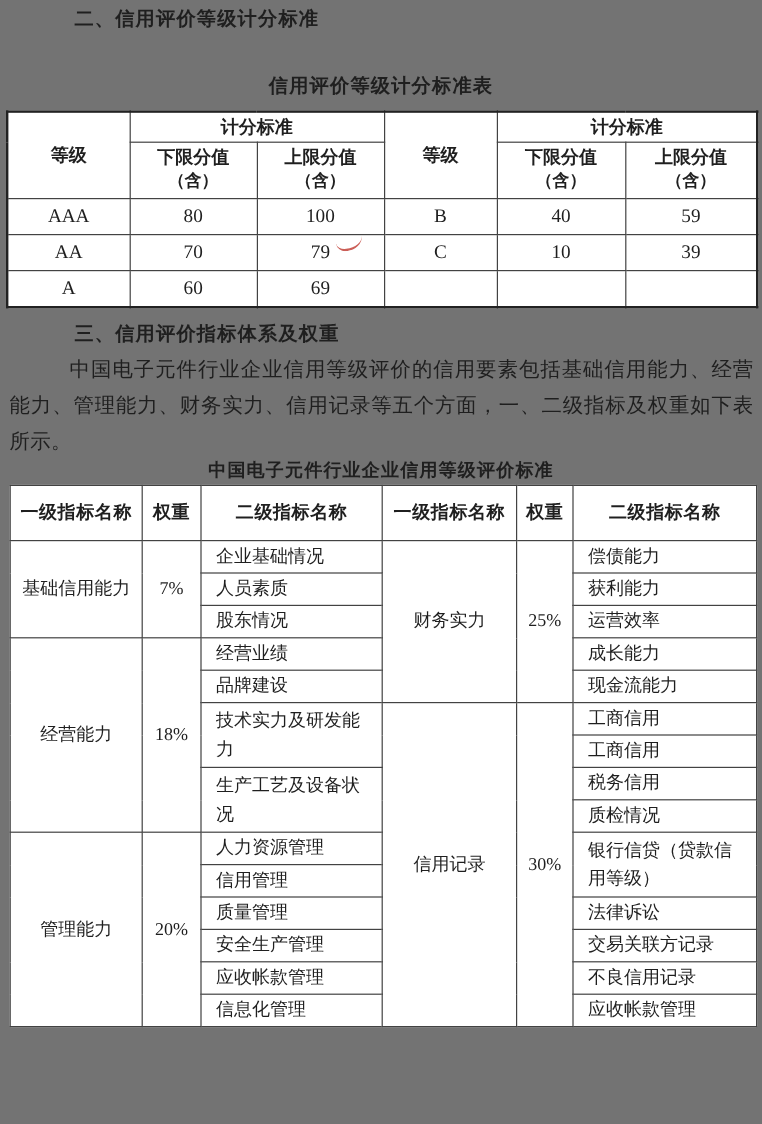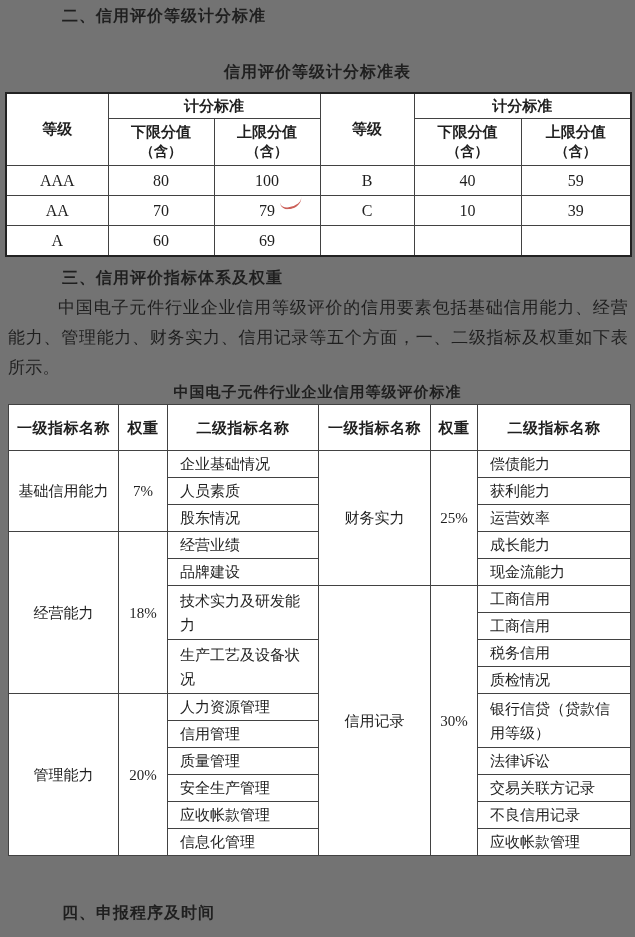--- a/index.html
+++ b/index.html
@@ -189,15 +189,14 @@
         <td class="sec">应收帐款管理</td>
         <td class="sec">不良信用记录</td>
       </tr>
       <tr>
         <td class="sec">信息化管理</td>
         <td class="sec">应收帐款管理</td>
       </tr>
     </tbody>
   </table>
 
-  <div class="sec-heading sec4">四、申报程序及时间</div>
 
 </div>
 
 </body></html>

